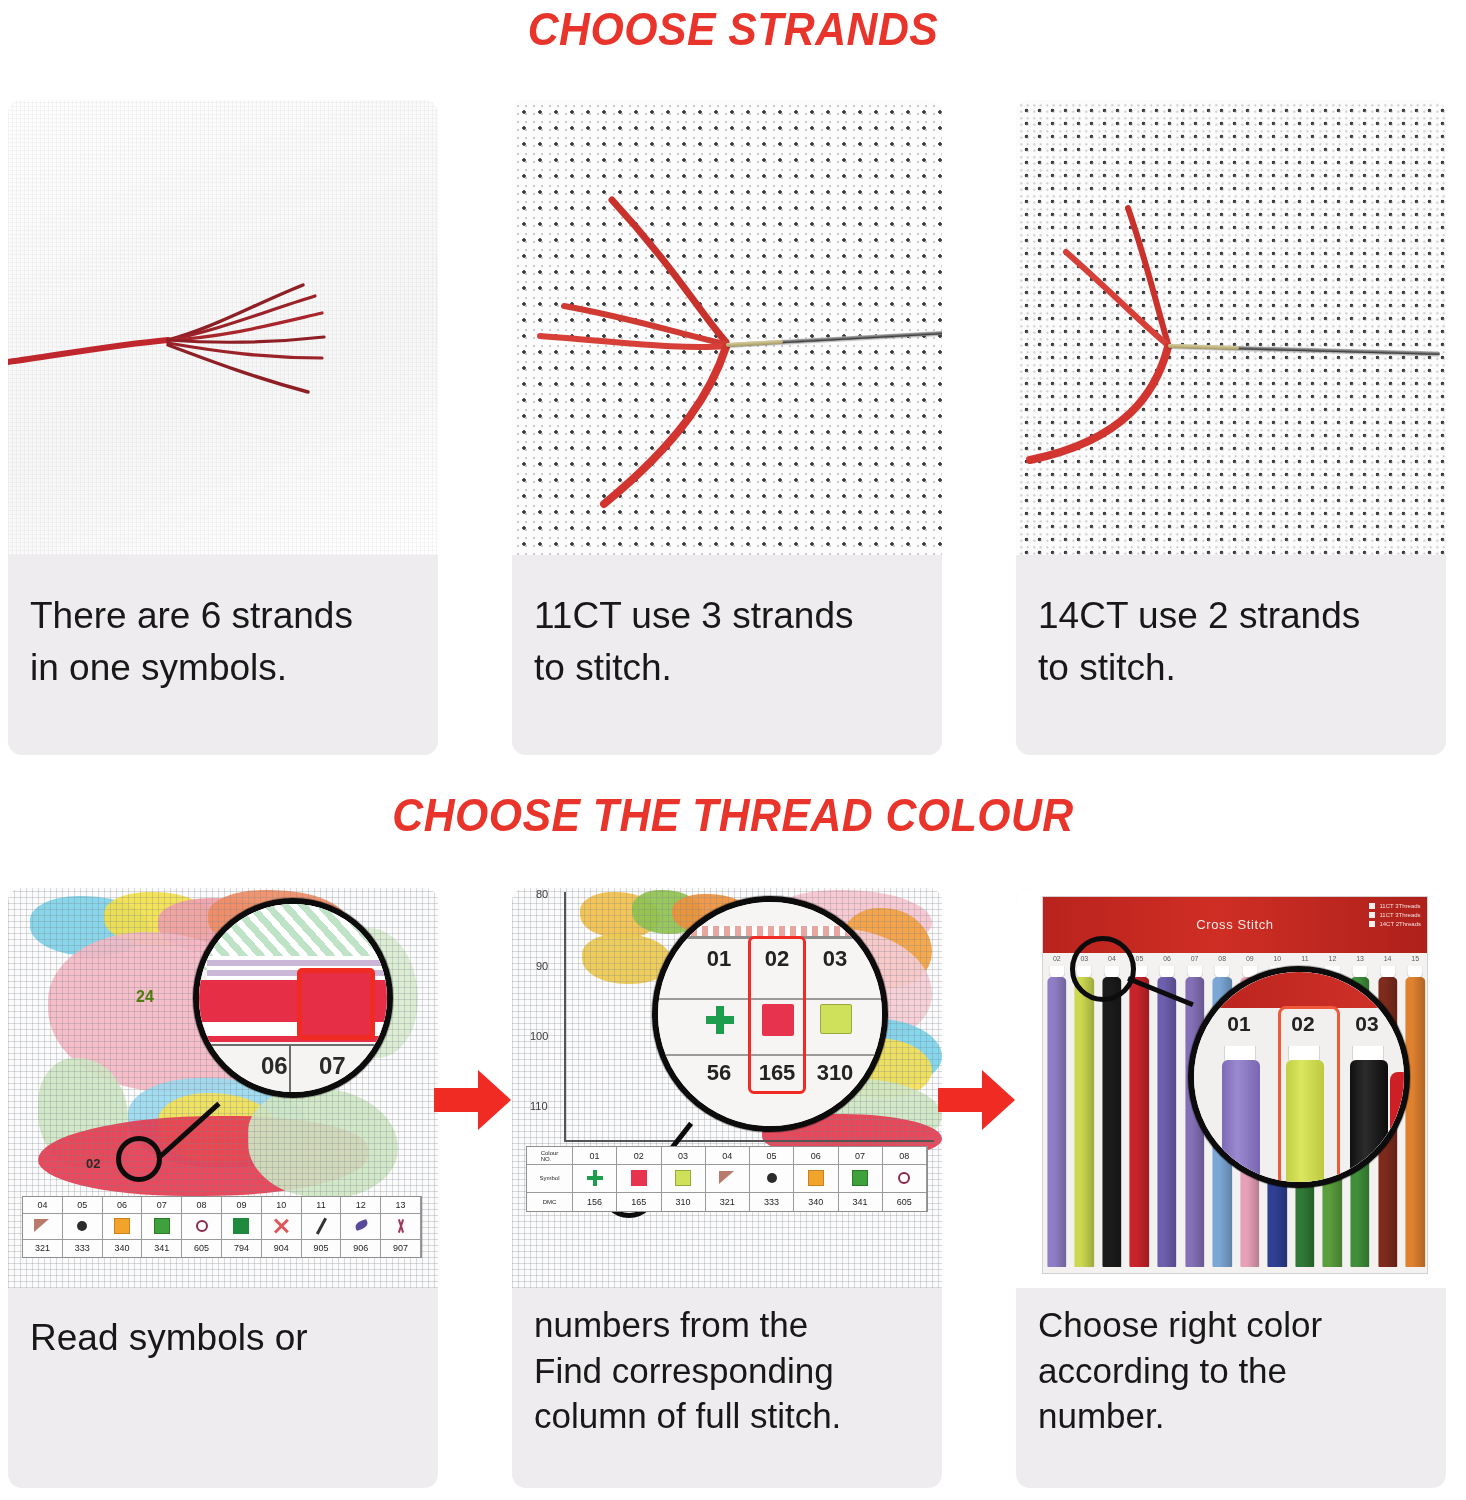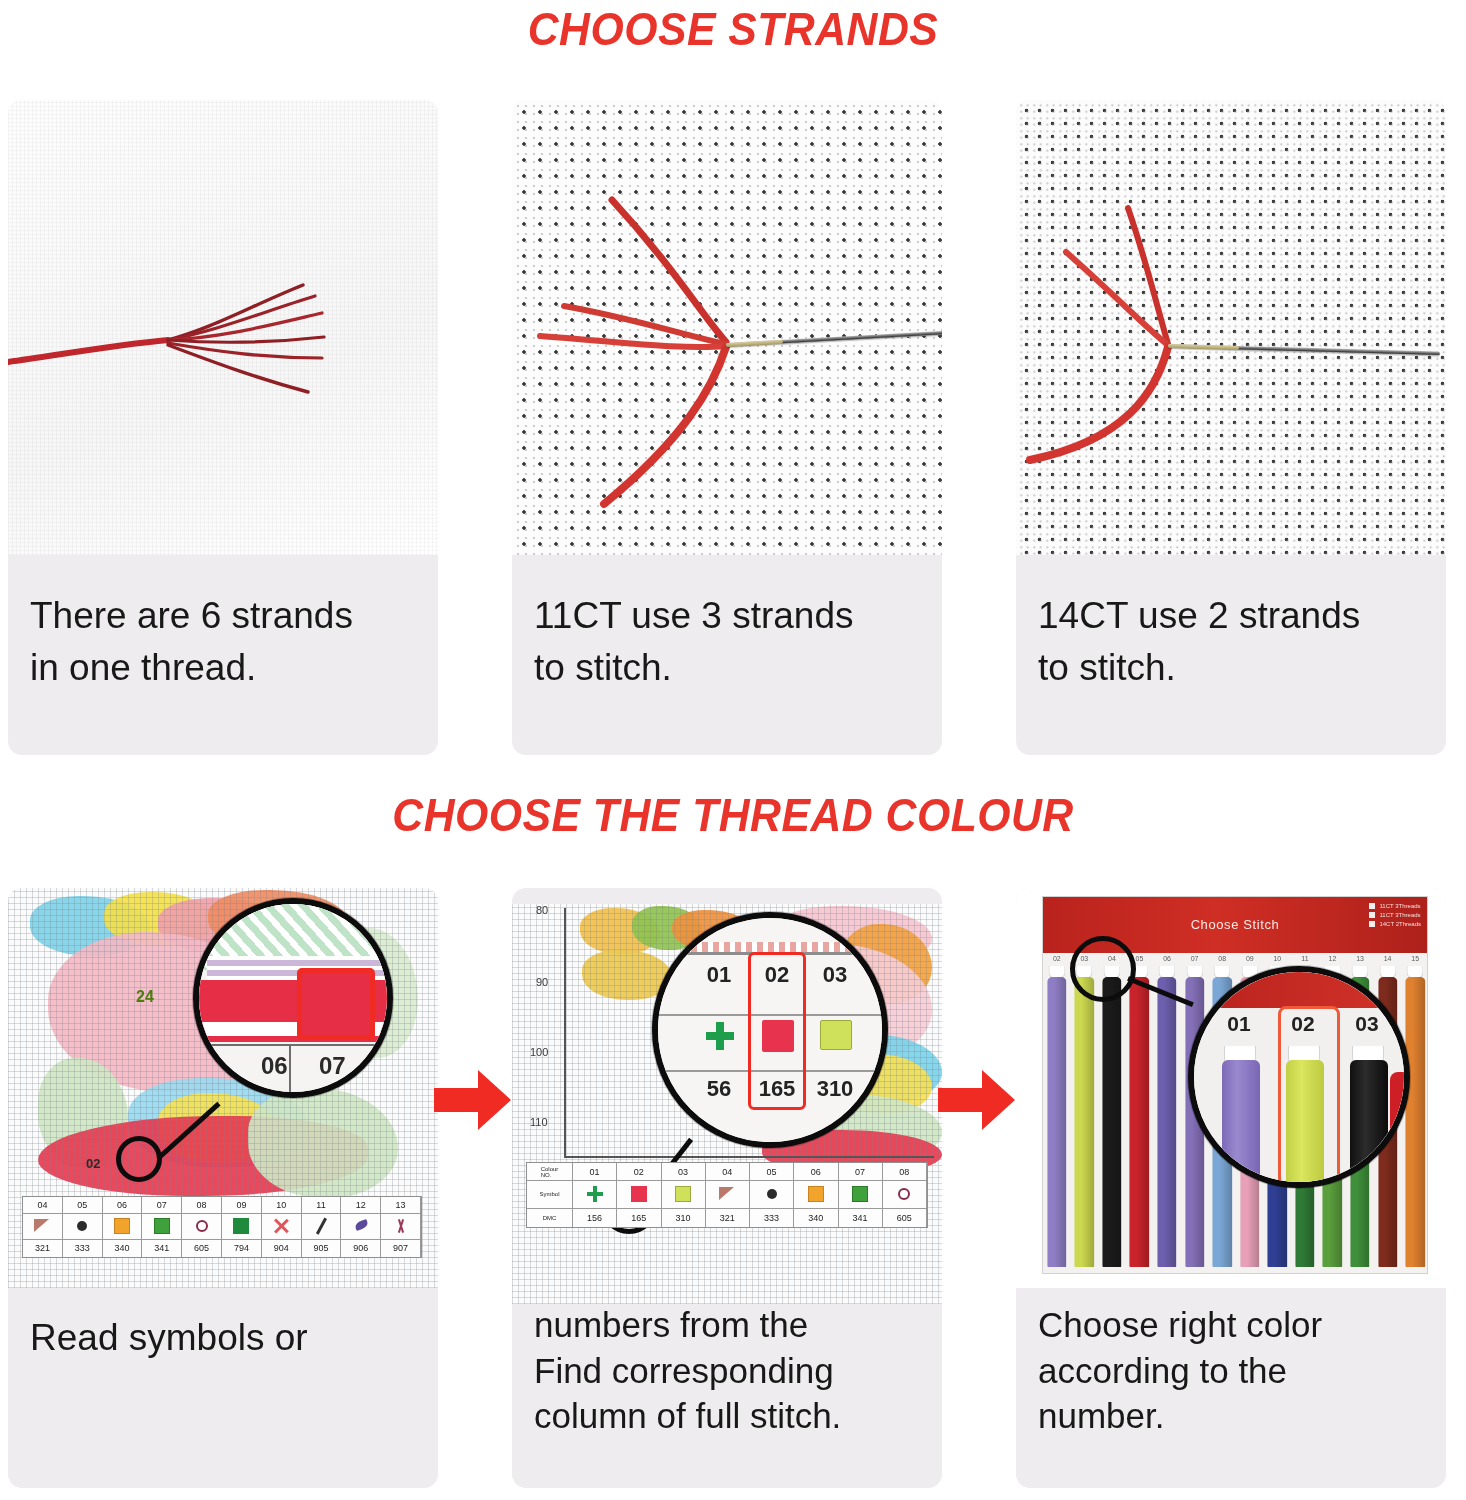--- a/index.html
+++ b/index.html
@@ -164,21 +164,21 @@
         <path d="M160 240 C 205 228, 245 205, 295 185" stroke="#8e1f25" stroke-width="3.4" fill="none" stroke-linecap="round"></path>
         <path d="M160 240 C 208 231, 252 213, 307 196" stroke="#9b2228" stroke-width="3.2" fill="none" stroke-linecap="round"></path>
         <path d="M160 240 C 212 238, 258 226, 314 213" stroke="#a8262c" stroke-width="3.2" fill="none" stroke-linecap="round"></path>
         <path d="M160 240 C 214 244, 262 243, 316 237" stroke="#8e1f25" stroke-width="3.2" fill="none" stroke-linecap="round"></path>
         <path d="M160 243 C 212 252, 258 258, 314 258" stroke="#9b2228" stroke-width="3.2" fill="none" stroke-linecap="round"></path>
         <path d="M160 245 C 205 262, 248 278, 300 292" stroke="#8e1f25" stroke-width="3.4" fill="none" stroke-linecap="round"></path>
       </svg>
     </div>
     <div class="card-caption" style="top:490px;">
       <div>There are 6 strands</div>
-      <div>in one thread.</div>
+      <div>in one symbols.</div>
     </div>
   </div>
 
   <div class="card" style="left:512px; top:100px; width:430px; height:655px;">
     <div class="card-photo" style="height:455px;">
       <div class="aida" style="--cell:16px"></div>
       <svg width="430" height="455" viewBox="0 0 430 455" style="position:absolute;left:0;top:0">
         <path d="M214 242 C 190 215, 160 165, 100 100" stroke="#c9322c" stroke-width="7" fill="none" stroke-linecap="round"></path>
         <path d="M214 244 C 175 236, 120 218, 52 206" stroke="#cf3b33" stroke-width="6" fill="none" stroke-linecap="round"></path>
         <path d="M214 246 C 170 250, 110 242, 28 236" stroke="#d64038" stroke-width="6" fill="none" stroke-linecap="round"></path>
@@ -330,21 +330,21 @@
       <div>Read symbols or</div>
     </div>
   </div>
 
   <div class="arrow" style="left:434px; top:1070px; width:78px; height:60px;">
     <div class="shaft" style="left:0;top:18px;width:48px;height:24px;"></div>
     <div class="head" style="left:44px;top:0;"></div>
   </div>
 
   <div class="card" style="left:512px; top:888px; width:430px; height:600px;">
-    <div class="card-photo" style="height:400px;margin-top:16px;">
+    <div class="card-photo" style="height:400px;">
       <div class="pattern-img">
         <div class="blob" style="left:68px;top:4px;width:80px;height:46px;background:#f2c04a;"></div>
         <div class="blob" style="left:120px;top:2px;width:70px;height:44px;background:#8fc24f;"></div>
         <div class="blob" style="left:160px;top:6px;width:80px;height:40px;background:#f0903c;"></div>
         <div class="blob" style="left:260px;top:2px;width:160px;height:60px;background:#f6c6cf;"></div>
         <div class="blob" style="left:330px;top:20px;width:90px;height:80px;background:#f3a23f;"></div>
         <div class="blob" style="left:70px;top:46px;width:90px;height:50px;background:#eec94e;"></div>
         <div class="blob" style="left:240px;top:40px;width:180px;height:120px;background:#f7ccd4;"></div>
         <div class="blob" style="left:300px;top:130px;width:130px;height:70px;background:#7cd3ea;"></div>
         <div class="blob" style="left:320px;top:150px;width:100px;height:60px;background:#f6e055;"></div>
@@ -462,21 +462,21 @@
 
   <div class="arrow" style="left:938px; top:1070px; width:78px; height:60px;">
     <div class="shaft" style="left:0;top:18px;width:48px;height:24px;"></div>
     <div class="head" style="left:44px;top:0;"></div>
   </div>
 
   <div class="card" style="left:1016px; top:888px; width:430px; height:600px;">
     <div class="card-photo" style="height:400px;background:#ffffff;">
       <div class="threadcard" style="left:26px;top:8px;width:386px;height:378px;">
         <div class="tc-header" style="height:56px;">
-          <div class="tc-title" style="top:20px;">Choose Stitch</div>
+          <div class="tc-title" style="top:20px;">Cross Stitch</div>
           <div class="tc-legend">
             <div class="li">
                 <span class="bx"></span>
                 <span>11CT 3Threads</span>
               </div>
             <div class="li">
                 <span class="bx"></span>
                 <span>11CT 3Threads</span>
               </div>
             <div class="li">

